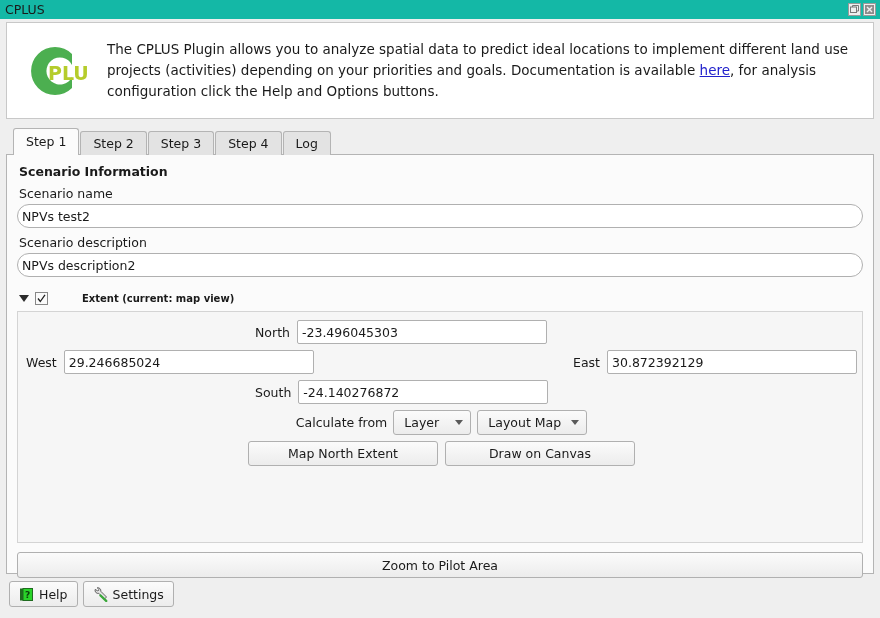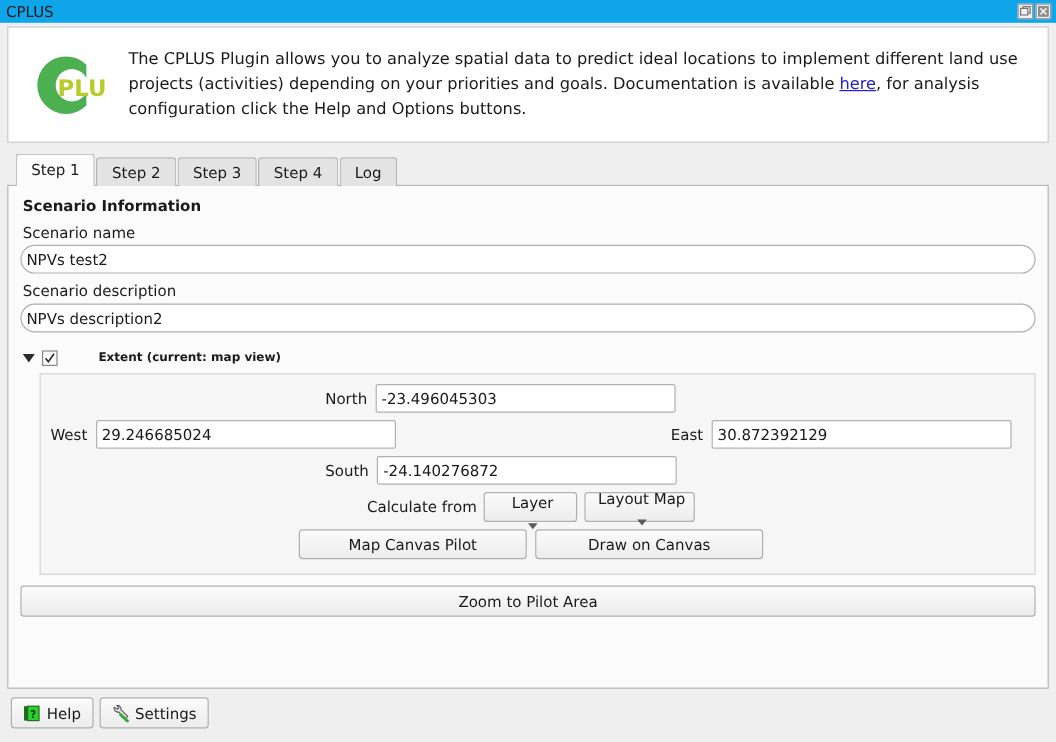--- a/index.html
+++ b/index.html
@@ -16,21 +16,21 @@
     overflow: hidden;
     position: relative;
   }
 
   
   .titlebar {
     height: 19px;
     display: flex;
     align-items: center;
     padding: 0 4px 0 5px;
-    background: #0ea5e9;
+    background: #14b8a6;
     box-sizing: border-box;
   }
   .titlebar-title {
     font-size: 12.5px;
     color: #1a1a1a;
     flex: 1;
     line-height: 19px;
   }
   .titlebar-buttons {
     display: flex;
@@ -174,23 +174,22 @@
   .group-title {
     font-weight: bold;
     font-size: 10px;
     margin-left: 28px;
   }
   .group-box {
     border: 1px solid #d4d4d4;
     background: #f6f6f6;
     margin-top: 4px;
     box-sizing: border-box;
-    padding: 8px 19px 9px 8px;
-    height: 168px;
-    margin-left: 16px;
+    padding: 8px 5px 9px 8px;
+    height: 232px;
   }
 
   .coord-row {
     display: flex;
     align-items: center;
     height: 24px;
     margin-bottom: 6px;
   }
   .coord-label {
     font-size: 12.5px;
@@ -235,21 +234,21 @@
     color: #1a1a1a;
     height: 25px;
     padding: 0 10px;
     box-sizing: border-box;
     display: inline-flex;
     align-items: center;
     justify-content: center;
     gap: 6px;
     cursor: default;
   }
-  .dd-btn { padding: 0 7px 0 10px; gap: 10px; flex-direction: column; }
+  .dd-btn { padding: 0 7px 0 10px; gap: 10px; }
   .dd-btn.layer { width: 78px; justify-content: space-between; }
   .caret {
     width: 0; height: 0;
     border-left: 4px solid transparent;
     border-right: 4px solid transparent;
     border-top: 5px solid #5a5a5a;
     display: inline-block;
   }
   .action-row {
     display: flex;
@@ -370,21 +369,21 @@
           <span>Layer</span>
           <span class="caret"></span>
         </button>
         <button class="btn dd-btn">
           <span>Layout Map</span>
           <span class="caret"></span>
         </button>
       </div>
 
       <div class="action-row">
-        <button class="btn">Map Canvas Pilot</button>
+        <button class="btn">Map North Extent</button>
         <button class="btn">Draw on Canvas</button>
       </div>
     </div>
 
     <button class="btn wide-btn">Zoom to Pilot Area</button>
   </div>
 </div>
 
 <div class="bottom-bar">
   <button class="btn">

